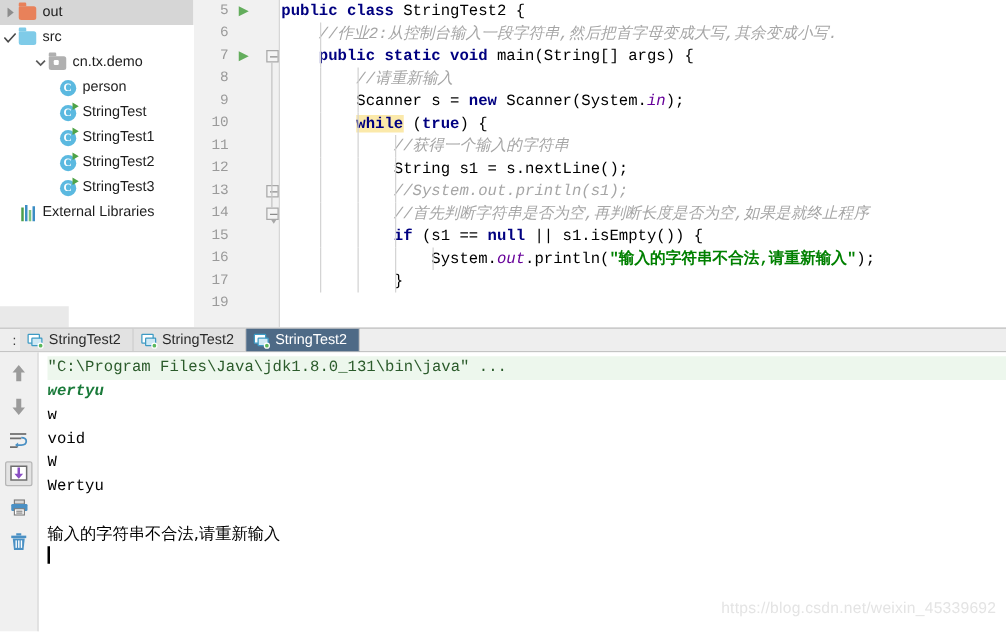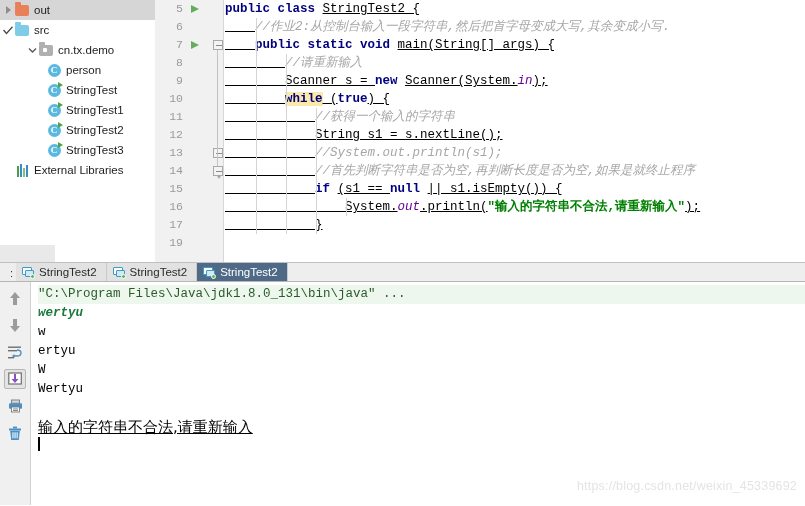--- a/index.html
+++ b/index.html
@@ -195,21 +195,21 @@
     position: absolute;
     top: 0; bottom: 0;
     width: 1px;
     background: #d4d4d4;
   }
   .kw   { color: #000080; font-weight: bold; }
   .kwhl { color: #000080; font-weight: bold; background: #fbe9aa; }
   .cmt  { color: #a6a6a6; font-style: italic; }
   .str  { color: #008000; font-weight: bold; }
   .fld  { color: #660099; font-style: italic; }
-  .plain{ color: #000000; text-decoration: underline; }
+  .plain{ color: #000000; }
 
   
   .run-window {
     position: absolute;
     left: 0; top: 262px;
     width: 805px;
     height: 244px;
     background: #ffffff;
   }
   .run-tabs {
@@ -313,21 +313,21 @@
   }
   .con-line.cmdline {
     background: #edf7ed;
     color: #2b5b2b;
   }
   .con-line.input {
     color: #1a7a3a;
     font-style: italic;
     font-weight: bold;
   }
-  .con-line.zh { font-family: "DejaVu Sans", sans-serif; font-size: 15px; text-decoration: underline; }
+  .con-line.zh { font-family: "DejaVu Sans", sans-serif; font-size: 13px; }
   .caret {
     display: inline-block;
     width: 2px; height: 14px;
     background: #000000;
     vertical-align: -2px;
   }
 
   .watermark {
     position: absolute;
     right: 8px; bottom: 12px;
@@ -586,21 +586,21 @@
             <rect x="6.5" y="6.3" width="1.1" height="6" fill="#ffffff"></rect>
             <rect x="8.6" y="6.3" width="1.1" height="6" fill="#ffffff"></rect>
           </svg>
         </div>
       </div>
 
       <div class="console" id="console-output">
           <div class="con-line cmdline">"C:\Program Files\Java\jdk1.8.0_131\bin\java" ...</div>
           <div class="con-line input">wertyu</div>
           <div class="con-line">w</div>
-          <div class="con-line">ertyu</div>
+          <div class="con-line">void</div>
           <div class="con-line">W</div>
           <div class="con-line">Wertyu</div>
           <div class="con-line"></div>
           <div class="con-line zh">输入的字符串不合法,请重新输入</div>
           <div class="con-line"><span class="caret"></span></div>
         </div>
 
       <div class="watermark">https://blog.csdn.net/weixin_45339692</div>
     </div>
   </div>

